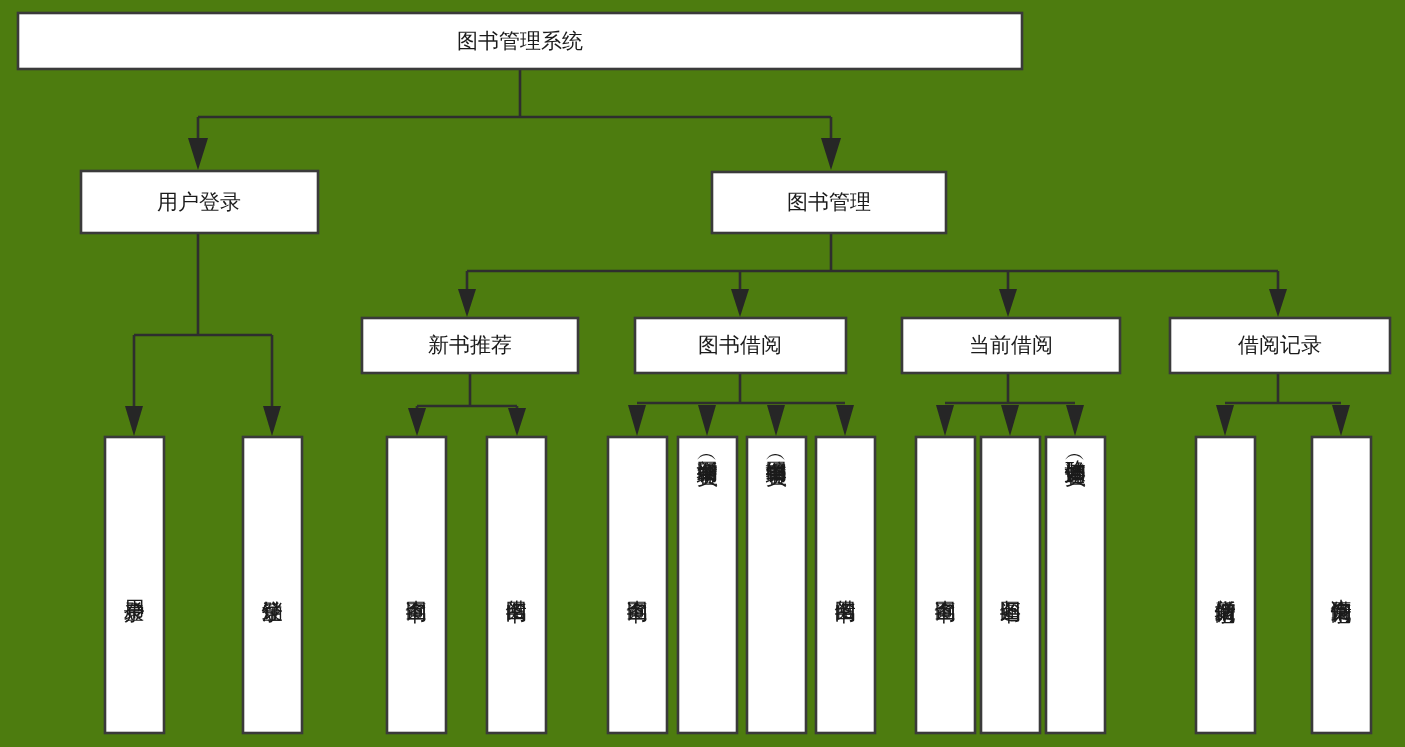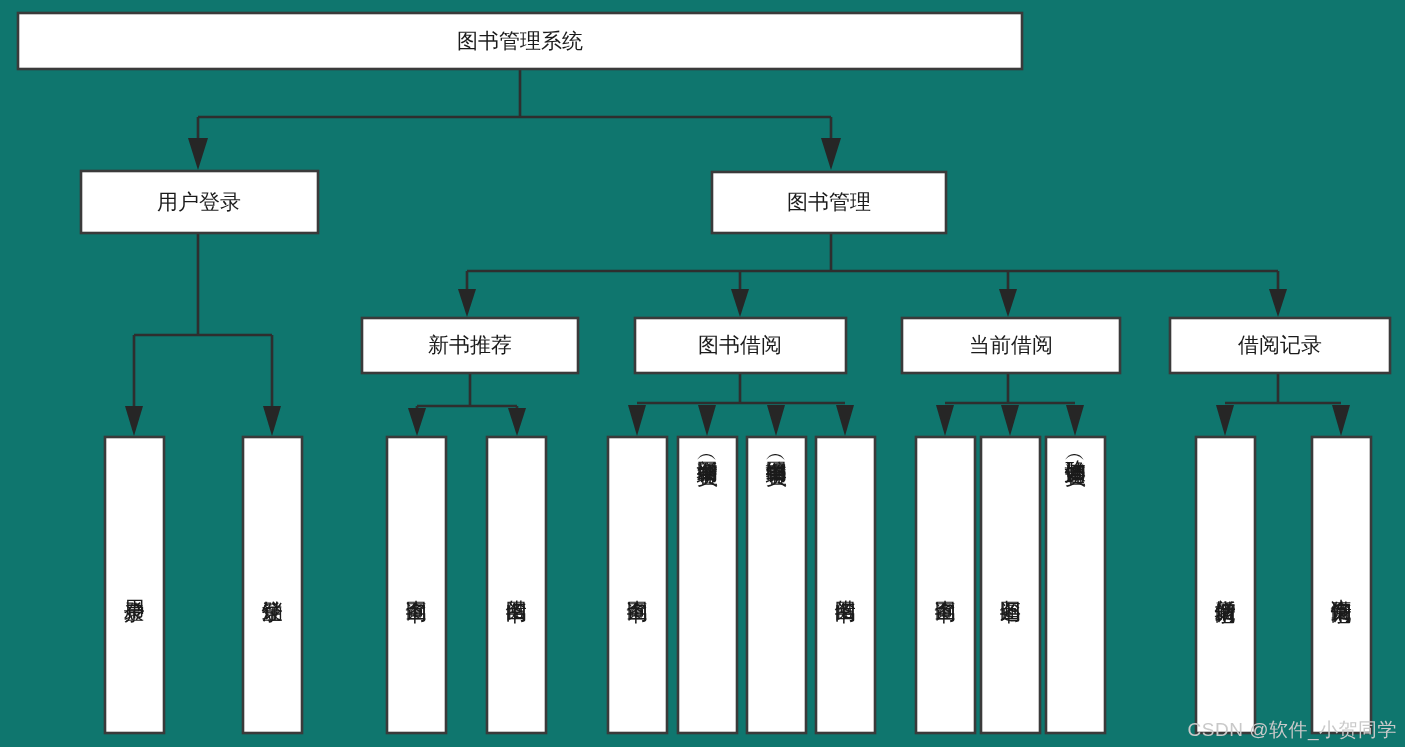--- a/index.html
+++ b/index.html
@@ -7,21 +7,21 @@
     padding: 0;
     background: #ffffff;
   }
   body {
     font-family: "Liberation Sans", "DejaVu Sans", sans-serif;
   }
   #stage {
     position: relative;
     width: 1405px;
     height: 747px;
-    background: #0f766e;
+    background: #4d7c0f;
     overflow: hidden;
   }
   svg.diagram {
     position: absolute;
     left: 0;
     top: 0;
     width: 1405px;
     height: 747px;
   }
   .node-box {
@@ -215,14 +215,13 @@
   <div class="vlabel-wrap" style="left:1046px; top:437px; width:59px; height:296px; align-items:flex-start; padding-top:6px;">
     <span class="vlabel">确认归还（管理员）</span>
   </div>
   <div class="vlabel-wrap" style="left:1196px; top:437px; width:59px; height:296px;">
     <span class="vlabel">新增借阅记录</span>
   </div>
   <div class="vlabel-wrap" style="left:1312px; top:437px; width:59px; height:296px;">
     <span class="vlabel">查询借阅记录</span>
   </div>
 
-  <div class="watermark">CSDN @软件_小贺同学</div>
 </div>
 
 </body></html>

